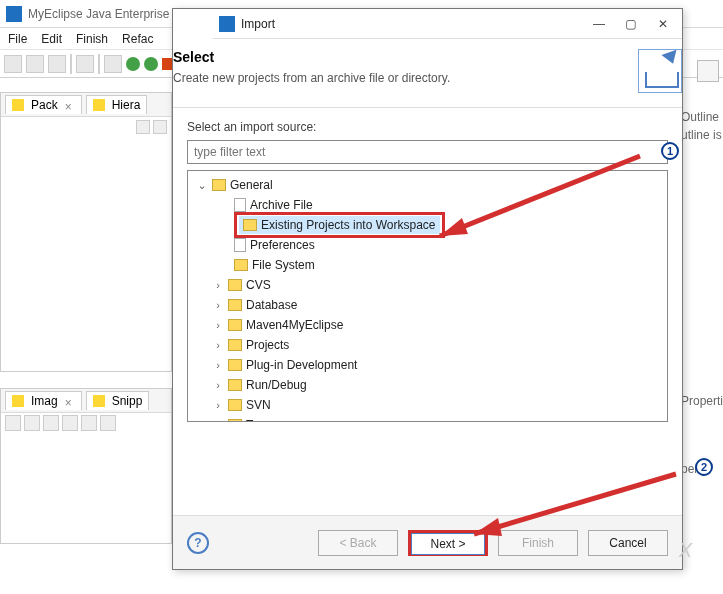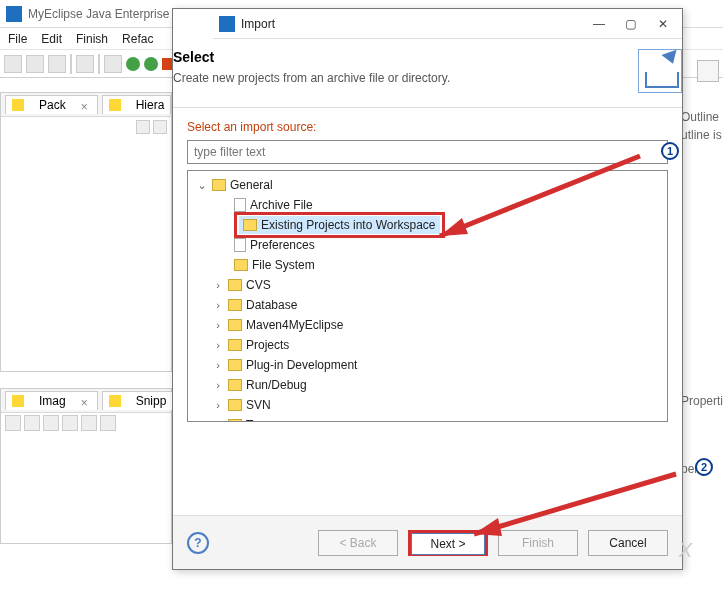--- a/index.html
+++ b/index.html
@@ -13,21 +13,21 @@
   .main-menubar { height: 22px; display: flex; align-items: center; gap: 14px; padding: 0 8px; color: #222; border-bottom: 1px solid #e5e5e5; }
   .main-menubar span { cursor: default; }
   .main-toolbar { height: 28px; display: flex; align-items: center; gap: 4px; padding: 0 4px; border-bottom: 1px solid #d0d0d0; }
   .tbtn { width: 18px; height: 18px; background: #e8e8e8; border: 1px solid #ccc; }
   .tbtn.sep { width: 2px; height: 20px; background: #d0d0d0; border: none; }
   .green-run { background: #43a047; border-radius: 50%; border: none; width: 14px; height: 14px; }
   .red-stop { background: #d84315; width: 12px; height: 12px; border: none; }
 
   .left-panel { position: absolute; left: 0; top: 92px; width: 172px; height: 280px; border: 1px solid #ccc; background: #fff; }
   .tabbar { height: 24px; display: flex; align-items: center; gap: 4px; padding: 0 4px; border-bottom: 1px solid #d9d9d9; background: #f5f5f5; }
-  .tab { display: flex; align-items: center; gap: 15px; padding: 2px 6px; background: #fff; border: 1px solid #ccc; border-bottom: none; }
+  .tab { display: flex; align-items: center; gap: 7px; padding: 2px 6px; background: #fff; border: 1px solid #ccc; border-bottom: none; }
   .tab .ticon { width: 12px; height: 12px; background: #fdd835; }
   .tab .tclose { width: 10px; height: 10px; color: #888; }
   .pkgbar { height: 20px; display: flex; justify-content: flex-end; align-items: center; gap: 3px; padding-right: 4px; }
   .pkgbar .pbtn { width: 14px; height: 14px; background: #eee; border: 1px solid #ccc; }
 
   .bottom-panel { position: absolute; left: 0; top: 388px; width: 172px; height: 156px; border: 1px solid #ccc; background: #fff; }
   .bp-toolbar { height: 20px; display: flex; align-items: center; gap: 3px; padding: 0 4px; }
   .bp-toolbar .bpbtn { width: 16px; height: 16px; background: #eee; border: 1px solid #ccc; }
 
   .right-topbtn { position: absolute; right: 4px; top: 60px; width: 22px; height: 22px; border: 1px solid #bbb; background: #f5f5f5; }
@@ -45,21 +45,21 @@
 
   .dlg-header { padding: 10px 0 14px; border-bottom: 1px solid #ddd; display: flex; }
   .dlg-header-txt { flex: 1; }
   .dlg-header h2 { font-size: 14px; font-weight: 600; margin-bottom: 6px; }
   .dlg-header p { color: #555; }
   .dlg-header .bigicon { width: 44px; height: 44px; border: 1px solid #7aa7d9; position: relative; }
   .dlg-header .bigicon::before { content:""; position:absolute; left:6px; bottom:4px; width:30px; height:14px; border:2px solid #4a7dc2; border-top:none; }
   .dlg-header .bigicon::after { content:""; position:absolute; right:2px; top:2px; width:0; height:0; border-left:8px solid transparent; border-right:8px solid transparent; border-top:12px solid #4a7dc2; transform: rotate(-20deg); }
 
   .dlg-body { padding: 12px 14px; }
-  .dlg-body .lbl { margin-bottom: 6px; color: #c2410c; }
+  .dlg-body .lbl { margin-bottom: 6px; color: #404040; }
   .filter-input { width: 100%; height: 24px; border: 1px solid #888; padding: 0 6px; color: #888; margin-bottom: 6px; }
   .tree-box { border: 1px solid #888; height: 252px; overflow: hidden; padding: 4px 2px; background: #fff; }
 
   .tree-row { display: flex; align-items: center; height: 20px; padding-left: 6px; gap: 4px; color: #222; }
   .tree-row.child { padding-left: 44px; }
   .tree-row.top   { padding-left: 22px; }
   .expander { width: 12px; text-align: center; color: #666; font-size: 11px; }
   .folder { width: 14px; height: 12px; background: #fdd85d; border: 1px solid #c9a83a; }
   .file { width: 12px; height: 14px; background: #fff; border: 1px solid #aaa; }
   .selected-highlight { border: 3px solid #d32f2f; padding: 1px 2px; }

